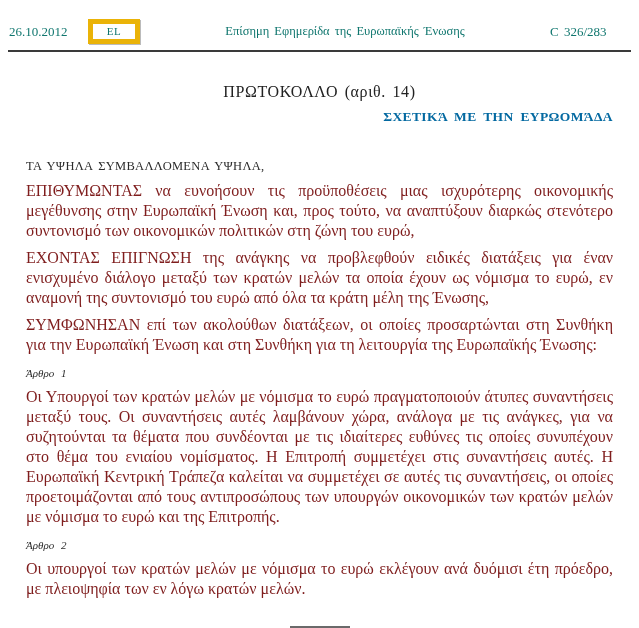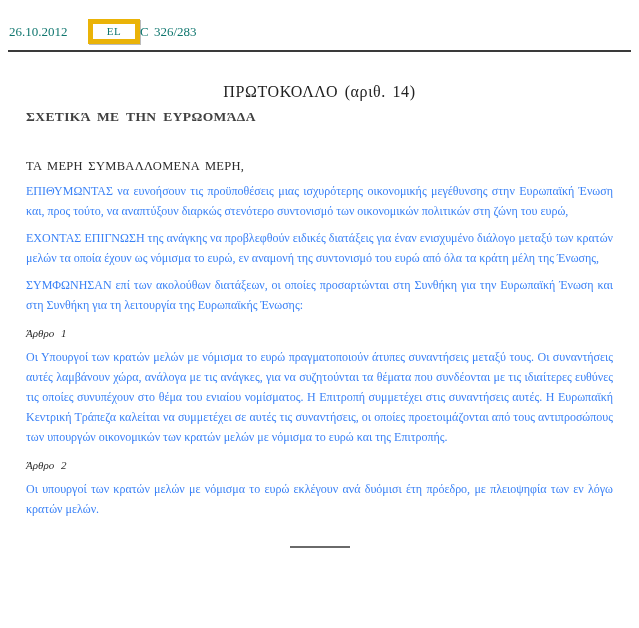--- a/index.html
+++ b/index.html
@@ -65,39 +65,39 @@
     margin: 31px 0 0 0;
     text-align: center;
     font-size: 16px;
     font-weight: normal;
     letter-spacing: 0.6px;
     word-spacing: 2px;
     color: #222;
   }
   .doc-subtitle {
     margin: 8px 0 0 0;
-    text-align: left;
+    text-align: right;
     font-size: 13.5px;
     font-weight: bold;
     letter-spacing: 0.4px;
     word-spacing: 3px;
-    color: #404040;
+    color: #0369a1;
   }
   .preamble-first {
     margin: 34px 0 0 0;
     font-size: 12.5px;
     letter-spacing: 0.3px;
     word-spacing: 2px;
   }
   p.body-par {
     margin: 7px 0 0 0;
-    font-size: 12px;
+    font-size: 16px;
     line-height: 20px;
     text-align: justify;
-    color: #3b82f6;
+    color: #7f1d1d;
   }
   .article-heading {
     margin: 12px 0 8px 0;
     text-align: left;
     font-size: 11px;
     font-weight: normal;
     font-style: italic;
     word-spacing: 4px;
     color: #2b2b2b;
   }
@@ -111,29 +111,30 @@
 </head>
 <body>
 
 <div class="page">
 
   <div class="header">
     <span class="header-date">26.10.2012</span>
     <span class="lang-box">
       <span>EL</span>
     </span>
+    <span class="journal-title">Επίσημη Εφημερίδα της Ευρωπαϊκής Ένωσης</span>
     <span class="page-ref">C 326/283</span>
   </div>
   <hr class="header-rule">
 
   <div class="doc">
     <h1 class="doc-title">ΠΡΩΤΟΚΟΛΛΟ (αριθ. 14)</h1>
     <h2 class="doc-subtitle">ΣΧΕΤΙΚΆ ΜΕ ΤΗΝ ΕΥΡΩΟΜΆΔΑ</h2>
 
-    <p class="preamble-first">ΤΑ ΜΕΡΗ ΣΥΜΒΑΛΛΟΜΕΝΑ ΜΕΡΗ,</p>
+    <p class="preamble-first">ΤΑ ΥΨΗΛΑ ΣΥΜΒΑΛΛΟΜΕΝΑ ΥΨΗΛΑ,</p>
     <p class="body-par">ΕΠΙΘΥΜΩΝΤΑΣ να ευνοήσουν τις προϋποθέσεις μιας ισχυρότερης οικονομικής μεγέθυνσης στην Ευρωπαϊκή Ένωση και, προς τούτο, να αναπτύξουν διαρκώς στενότερο συντονισμό των οικονομικών πολιτικών στη ζώνη του ευρώ,</p>
     <p class="body-par">ΕΧΟΝΤΑΣ ΕΠΙΓΝΩΣΗ της ανάγκης να προβλεφθούν ειδικές διατάξεις για έναν ενισχυμένο διάλογο μεταξύ των κρατών μελών τα οποία έχουν ως νόμισμα το ευρώ, εν αναμονή της συντονισμό του ευρώ από όλα τα κράτη μέλη της Ένωσης,</p>
     <p class="body-par">ΣΥΜΦΩΝΗΣΑΝ επί των ακολούθων διατάξεων, οι οποίες προσαρτώνται στη Συνθήκη για την Ευρωπαϊκή Ένωση και στη Συνθήκη για τη λειτουργία της Ευρωπαϊκής Ένωσης:</p>
 
     <h3 class="article-heading">Άρθρο 1</h3>
     <p class="body-par">Οι Υπουργοί των κρατών μελών με νόμισμα το ευρώ πραγματοποιούν άτυπες συναντήσεις μεταξύ τους. Οι συναντήσεις αυτές λαμβάνουν χώρα, ανάλογα με τις ανάγκες, για να συζητούνται τα θέματα που συνδέονται με τις ιδιαίτερες ευθύνες τις οποίες συνυπέχουν στο θέμα του ενιαίου νομίσματος. Η Επιτροπή συμμετέχει στις συναντήσεις αυτές. Η Ευρωπαϊκή Κεντρική Τράπεζα καλείται να συμμετέχει σε αυτές τις συναντήσεις, οι οποίες προετοιμάζονται από τους αντιπροσώπους των υπουργών οικονομικών των κρατών μελών με νόμισμα το ευρώ και της Επιτροπής.</p>
 
     <h3 class="article-heading">Άρθρο 2</h3>
     <p class="body-par">Οι υπουργοί των κρατών μελών με νόμισμα το ευρώ εκλέγουν ανά δυόμισι έτη πρόεδρο, με πλειοψηφία των εν λόγω κρατών μελών.</p>
 

